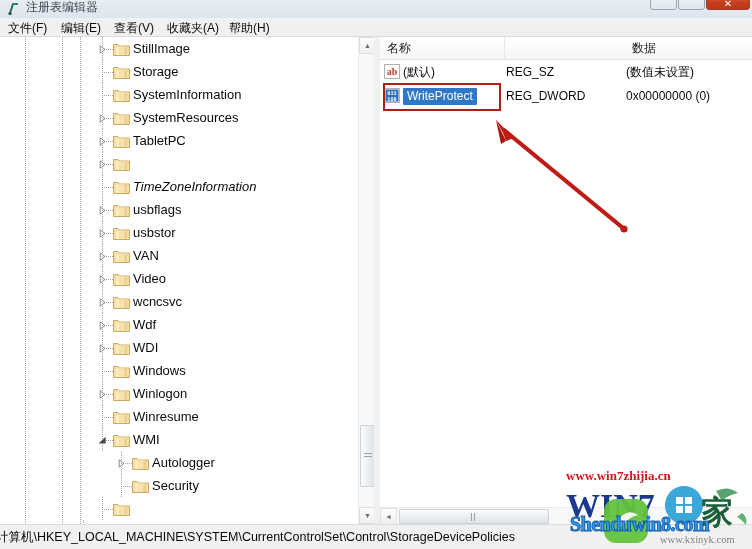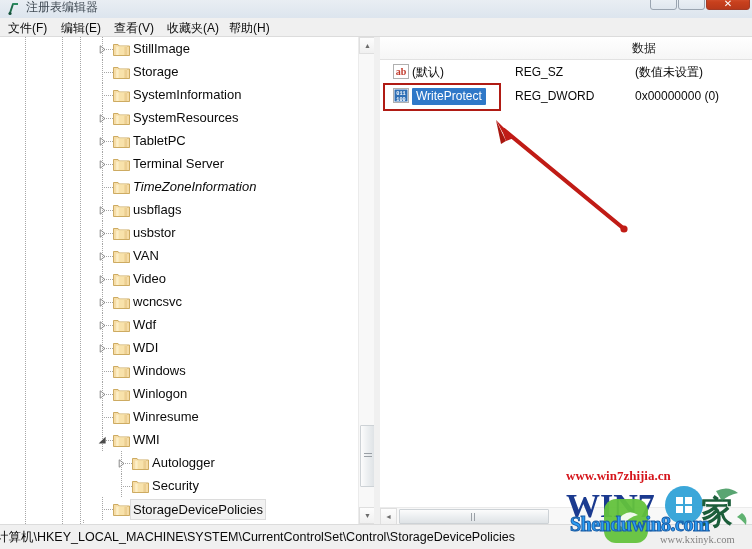--- a/index.html
+++ b/index.html
@@ -186,21 +186,21 @@
     background: linear-gradient(to bottom, #ffffff 0%, #f6f6f6 100%);
     border-bottom: 1px solid #e2e2e2;
   }
   .lv-col {
     position: absolute; top: 0; height: 23px;
     font-size: 12px; color: #1a1a1a;
     line-height: 23px; padding-left: 7px;
     border-right: 1px solid #e6e6e6;
     white-space: nowrap;
   }
-  .lv-body { position: absolute; left: 9px; top: 23px; width: 360px; height: 447px; }
+  .lv-body { position: absolute; left: 0; top: 23px; width: 360px; height: 447px; }
   .lv-row {
     position: absolute; left: 0; width: 372px; height: 24px;
   }
   .val-icon {
     position: absolute; left: 4px; top: 4px; width: 16px; height: 15px;
   }
   .val-icon svg { display: block; }
   .cell {
     position: absolute; top: 0; height: 24px;
     font-size: 12px; color: #0a0a0a; line-height: 24px;
@@ -401,21 +401,20 @@
             </span>
             <span class="folder" style="left: 113px;">
               <svg width="17" height="14" viewBox="0 0 17 14">
                 <path d="M0.5 2.5 L5 2.5 L6.3 4 L16.5 4 L16.5 13.5 L0.5 13.5 Z" fill="#f3d79a" stroke="#c9a martial" stroke-width="0"></path>
                 <path d="M0.5 2.5 L5 2.5 L6.3 4 L16.5 4 L16.5 13.5 L0.5 13.5 Z" fill="#f6dca6" stroke="#cdab62" stroke-width="1"></path>
                 <path d="M3.2 4.6 L14 4.6 L14 13 L3.2 13 Z" fill="#fdefc8"></path>
                 <path d="M5.6 4.6 L14 4.6 L14 13 L5.6 13 Z" fill="#f8e2ab"></path>
                 <path d="M11.4 4.6 L14 4.6 L14 13 L11.4 13 Z" fill="#eccf92"></path>
               </svg>
             </span>
-            <span class="tree-label" style="left: 130px;">Terminal Server</span>
           </div>
           <div class="tree-row" style="top: 138px; font-style: italic;">
             <div class="dotline-v" style="left: 102px; top: 0px; height: 24px;"></div>
             <div class="dotline-h" style="left: 102px; top: 12px; width: 12px;"></div>
             <span class="folder" style="left: 113px;">
               <svg width="17" height="14" viewBox="0 0 17 14">
                 <path d="M0.5 2.5 L5 2.5 L6.3 4 L16.5 4 L16.5 13.5 L0.5 13.5 Z" fill="#f3d79a" stroke="#c9a martial" stroke-width="0"></path>
                 <path d="M0.5 2.5 L5 2.5 L6.3 4 L16.5 4 L16.5 13.5 L0.5 13.5 Z" fill="#f6dca6" stroke="#cdab62" stroke-width="1"></path>
                 <path d="M3.2 4.6 L14 4.6 L14 13 L3.2 13 Z" fill="#fdefc8"></path>
                 <path d="M5.6 4.6 L14 4.6 L14 13 L5.6 13 Z" fill="#f8e2ab"></path>
@@ -661,21 +660,20 @@
             <div class="dotline-h" style="left: 102px; top: 12px; width: 12px;"></div>
             <span class="folder" style="left: 113px;">
               <svg width="17" height="14" viewBox="0 0 17 14">
                 <path d="M0.5 2.5 L5 2.5 L6.3 4 L16.5 4 L16.5 13.5 L0.5 13.5 Z" fill="#f3d79a" stroke="#c9a martial" stroke-width="0"></path>
                 <path d="M0.5 2.5 L5 2.5 L6.3 4 L16.5 4 L16.5 13.5 L0.5 13.5 Z" fill="#f6dca6" stroke="#cdab62" stroke-width="1"></path>
                 <path d="M3.2 4.6 L14 4.6 L14 13 L3.2 13 Z" fill="#fdefc8"></path>
                 <path d="M5.6 4.6 L14 4.6 L14 13 L5.6 13 Z" fill="#f8e2ab"></path>
                 <path d="M11.4 4.6 L14 4.6 L14 13 L11.4 13 Z" fill="#eccf92"></path>
               </svg>
             </span>
-            <span class="tree-label" style="left: 130px;">StorageDevicePolicies</span>
           </div>
           <div class="tree-row" style="top: 483px;">
             <div class="dotline-v" style="left: 83px; top: 0px; height: 24px;"></div>
             <span class="tree-label" style="left: 111px;">Enum</span>
           </div>
         </div>
 
       <div class="vscroll" style="left:358px">
         <div class="sb-btn up">
           <span class="sb-arrow">▲</span>
@@ -687,20 +685,21 @@
           <span class="sb-arrow">▼</span>
         </div>
       </div>
     </div>
 
     <div class="pane-split"></div>
 
     <div class="pane-right">
 
       <div class="lv-header">
+        <div class="lv-col" style="left:0px;   width:125px;">名称</div>
         <div class="lv-col" style="left:245px; width:127px; border-right:none;">数据</div>
       </div>
 
       <div class="lv-body" id="values-container">
           <div class="lv-row" style="top: 0px;">
             <span class="val-icon">
               <svg width="16" height="15" viewBox="0 0 16 15">
                 <rect x="0.5" y="0.5" width="15" height="14" fill="#ffffff" stroke="#b0b0b0"></rect>
                 <text x="8" y="11" text-anchor="middle" font-family="Liberation Serif, serif" font-size="10" font-weight="bold" fill="#c0392b">ab</text>
               </svg>

